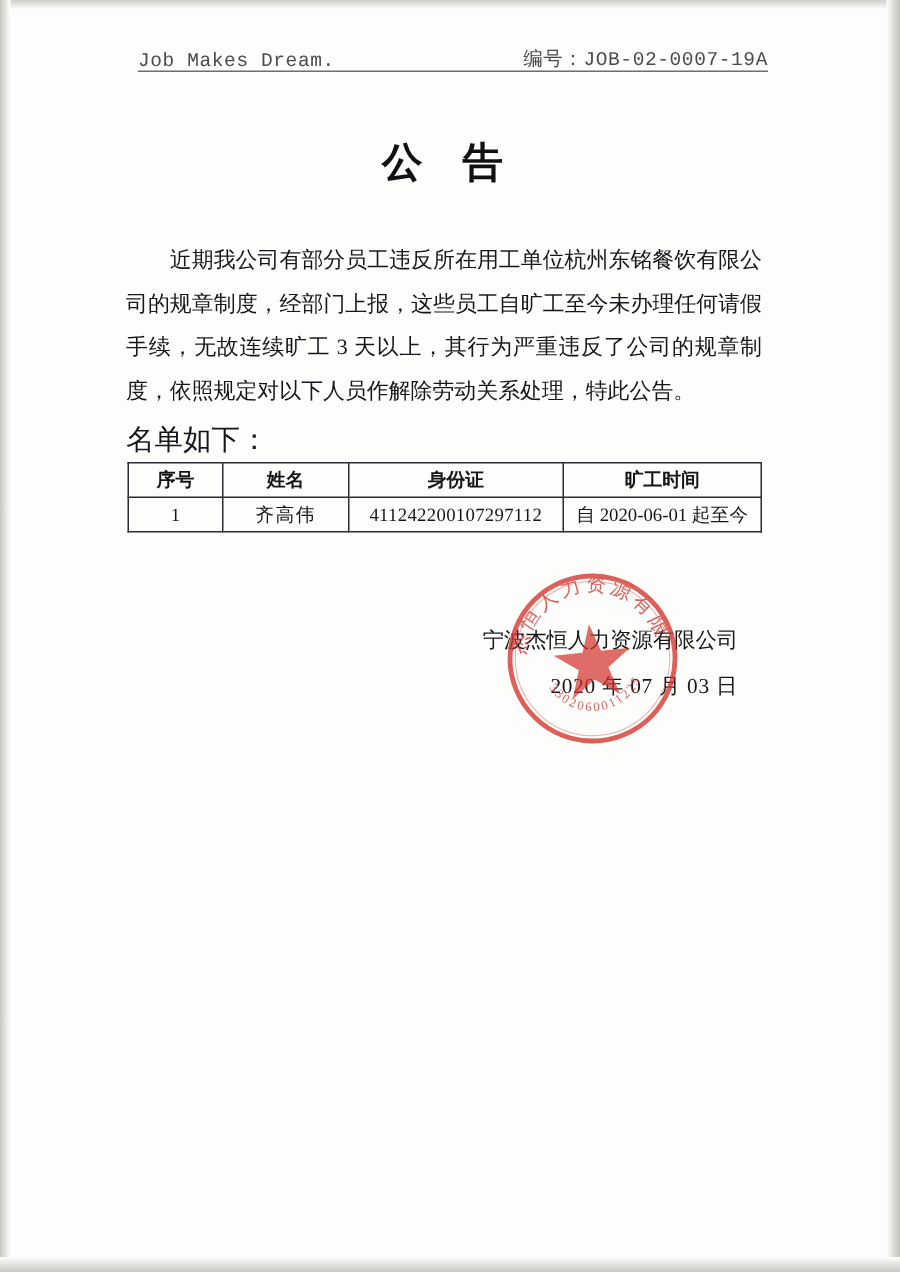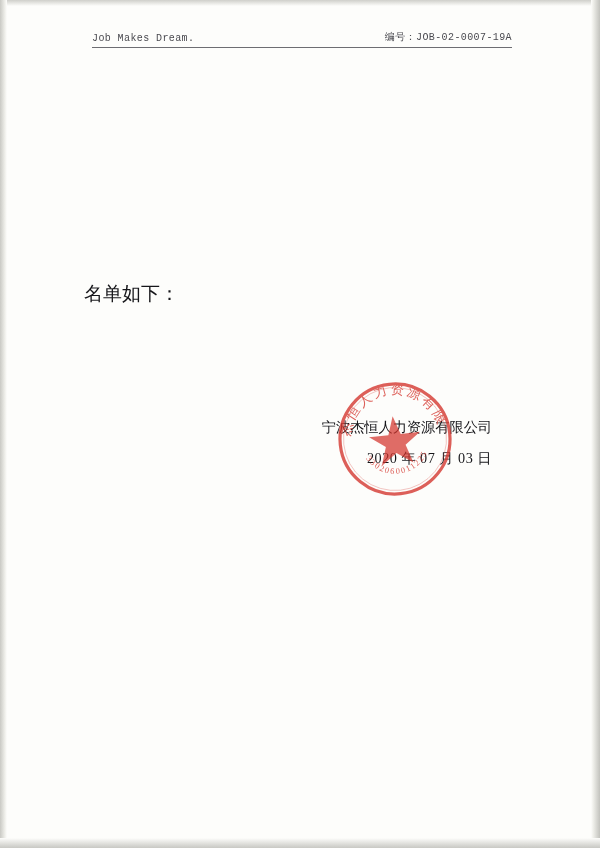--- a/index.html
+++ b/index.html
@@ -60,21 +60,21 @@
   
   .header {
     position: absolute;
     top: 30px;
     left: 22px;
     width: 420px;
     display: flex;
     justify-content: space-between;
     align-items: flex-end;
     font-family: "Liberation Mono", monospace;
-    font-size: 10px;
+    font-size: 13px;
     color: #4a4a50;
     letter-spacing: 0.4px;
   }
   .header-rule {
     position: absolute;
     top: 47px;
     left: 22px;
     width: 420px;
     height: 1px;
     background: #6d6d72;
@@ -187,24 +187,44 @@
   <div class="edge-bottom"></div>
 
   <div class="content">
 
     <div class="header">
       <span class="header-left">Job Makes Dream.</span>
       <span class="header-right">编号：JOB-02-0007-19A</span>
     </div>
     <div class="header-rule"></div>
 
-
+    <div class="doc-title">公 告</div>
+
+    <div class="body-para">近期我公司有部分员工违反所在用工单位杭州东铭餐饮有限公司的规章制度，经部门上报，这些员工自旷工至今未办理任何请假手续，无故连续旷工 3 天以上，其行为严重违反了公司的规章制度，依照规定对以下人员作解除劳动关系处理，特此公告。</div>
 
     <div class="list-label">名单如下：</div>
 
+    <table class="list-table">
+      <thead>
+        <tr>
+          <th class="col-seq">序号</th>
+          <th class="col-name">姓名</th>
+          <th class="col-id">身份证</th>
+          <th class="col-time">旷工时间</th>
+        </tr>
+      </thead>
+      <tbody>
+        <tr>
+          <td>1</td>
+          <td class="cell-name">齐高伟</td>
+          <td class="cell-id">411242200107297112</td>
+          <td>自 2020-06-01 起至今</td>
+        </tr>
+      </tbody>
+    </table>
 
     <div class="sign-block">
       <div class="sign-company">宁波杰恒人力资源有限公司</div>
       <div class="sign-date">2020 年 07 月 03 日</div>
     </div>
 
     <div class="seal">
       <svg width="122" height="122" viewBox="0 0 122 122" xmlns="http://www.w3.org/2000/svg">
         <defs>
           <path id="sealArcTop" d="M 16,61 A 45,45 0 0 1 106,61" fill="none"></path>

